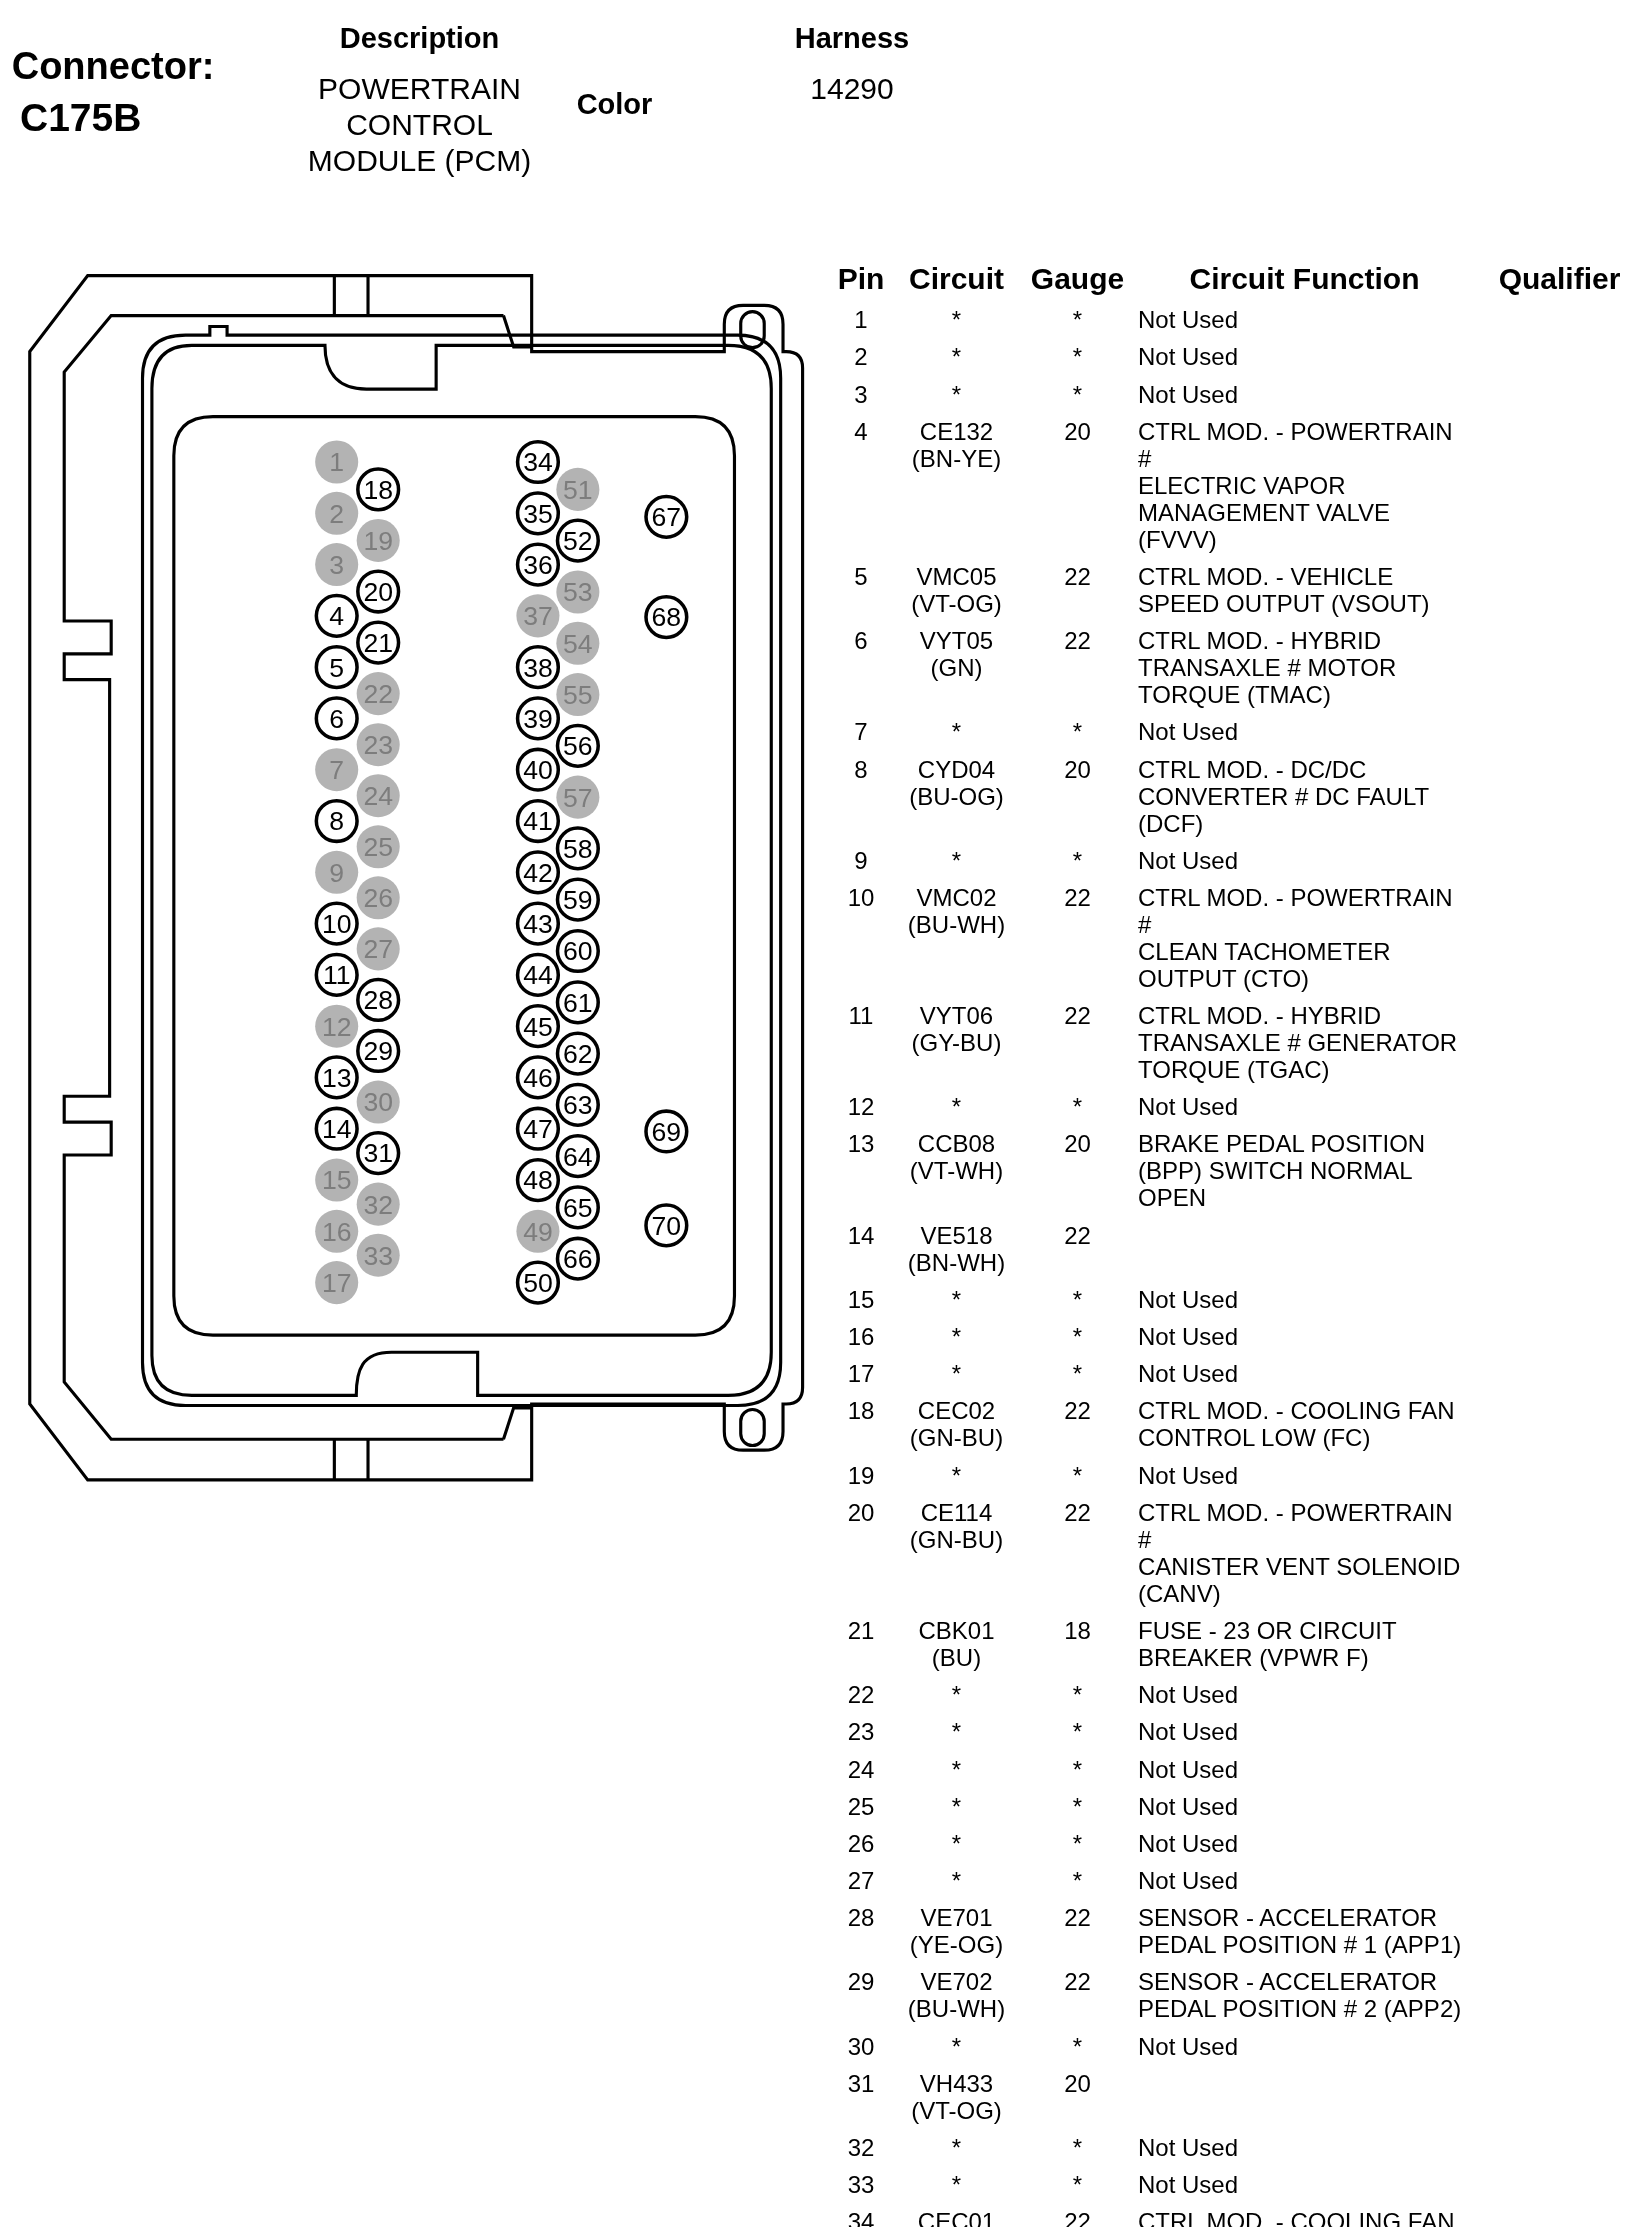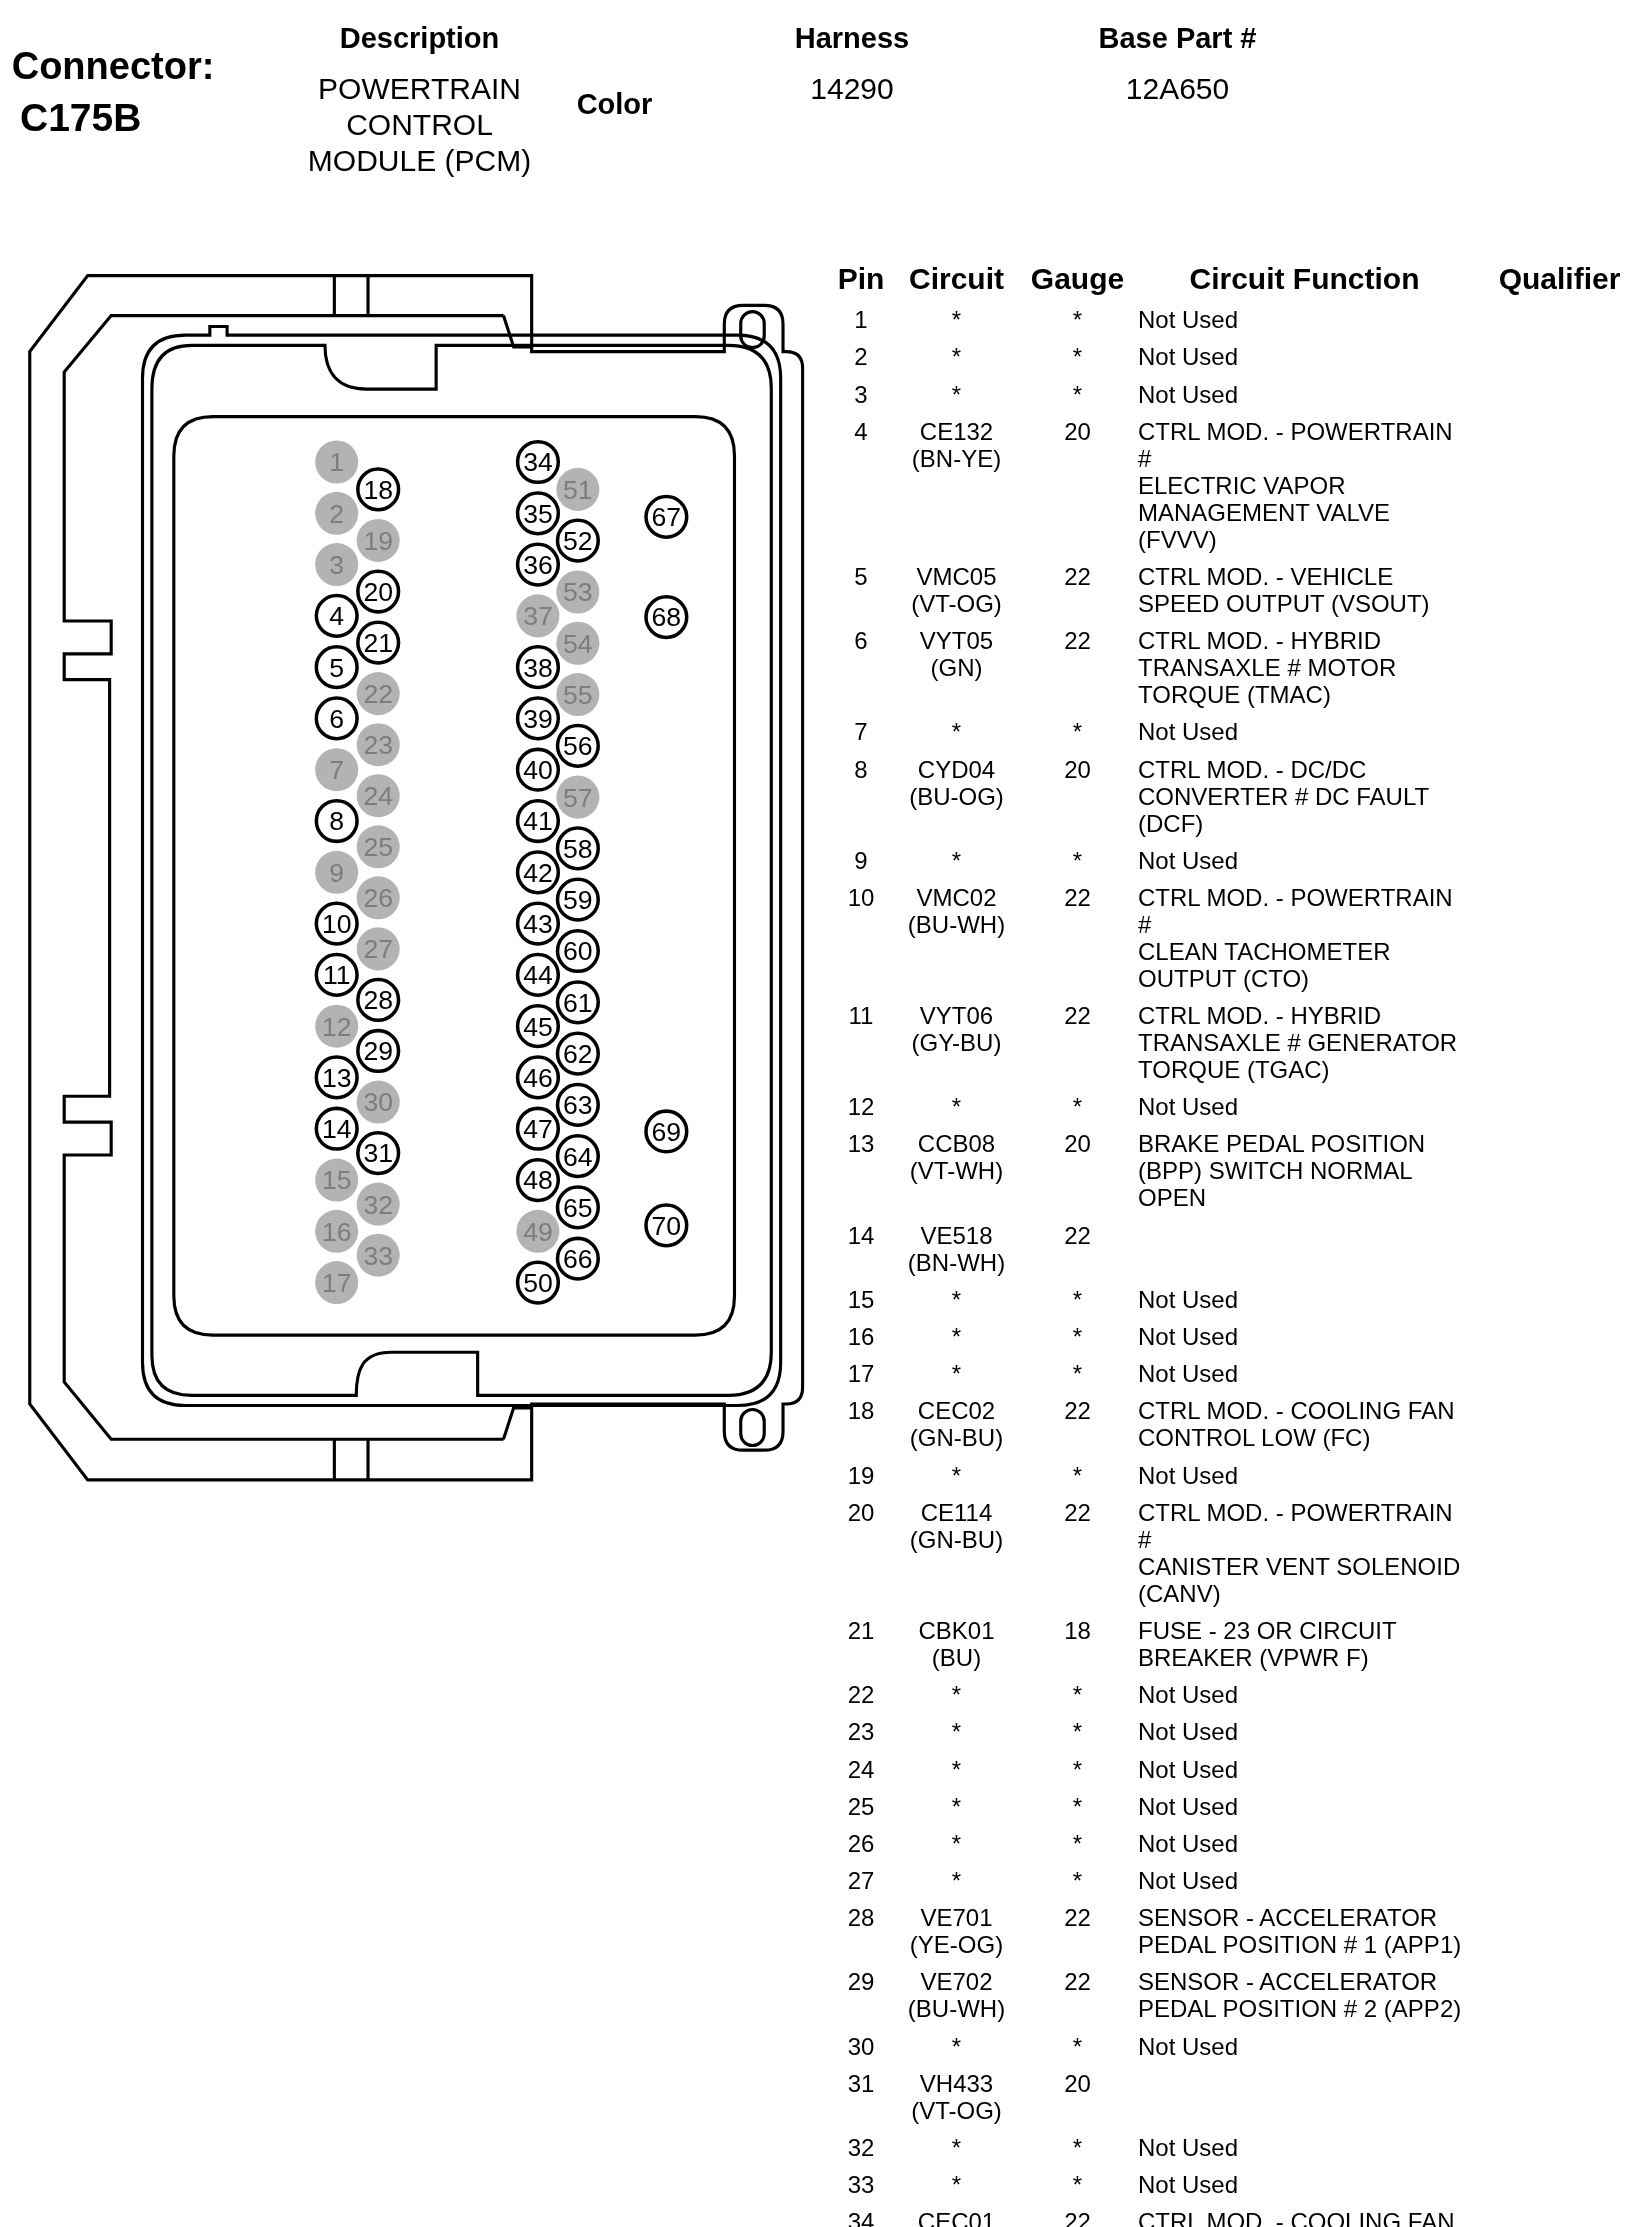--- a/index.html
+++ b/index.html
@@ -44,24 +44,20 @@
 CONTROL
 MODULE (PCM)</div>
   </div>
   <div class="hfield" id="f-color">
     <div class="lbl">Color</div>
   </div>
   <div class="hfield" id="f-harness">
     <div class="lbl">Harness</div>
     <div class="val">14290</div>
   </div>
-  <div class="hfield" id="f-base">
-    <div class="lbl">Base Part #</div>
-    <div class="val">12A650</div>
-  </div>
 
   <svg id="conn-svg" width="830" height="1222" viewBox="0 340 1060 1560" fill="none" stroke="#000" stroke-width="4">
     <path d="M 112 352 H 679 V 449 H 925 V 414 Q 925 390 949 390 H 976 Q 1000 390 1000 414 V 449 H 1004 Q 1025 449 1025 470 V 1772 Q 1025 1793 1004 1793 H 1000 V 1828 Q 1000 1852 976 1852 H 949 Q 925 1852 925 1828 V 1793 H 679 V 1890 H 112 L 38 1793 V 449 Z"></path>
     <path d="M 427 352 V 403 M 470 352 V 403"></path>
     <path d="M 427 1838 V 1890 M 470 1838 V 1890"></path>
     <path d="M 643 403 H 142 L 82 475 V 793 H 142 V 835 H 82 V 868 H 140 V 1400 H 82 V 1433 H 142 V 1475 H 82 V 1765 L 142 1838 H 643 M 643 403 L 656 443 H 679 M 643 1838 L 656 1798 H 679"></path>
     <path d="M 237 428 H 268 V 417 H 290 V 428 H 942 Q 997 428 997 483 V 1740 Q 997 1795 942 1795 H 237 Q 182 1795 182 1740 V 483 Q 182 428 237 428 Z"></path>
     <path d="M 245 441 H 415 C 415 472 428 497 468 497 H 557 V 441 H 930 Q 985 441 985 496 V 1727 Q 985 1782 930 1782 H 610 V 1727 H 500 C 462 1727 455 1750 455 1782 H 245 Q 194 1782 194 1731 V 496 Q 194 441 245 441 Z"></path>
     <path d="M 272 532 H 888 Q 938 532 938 582 V 1655 Q 938 1705 888 1705 H 272 Q 222 1705 222 1655 V 582 Q 222 532 272 532 Z"></path>
     <rect x="946" y="398" width="30" height="46" rx="15"></rect>

